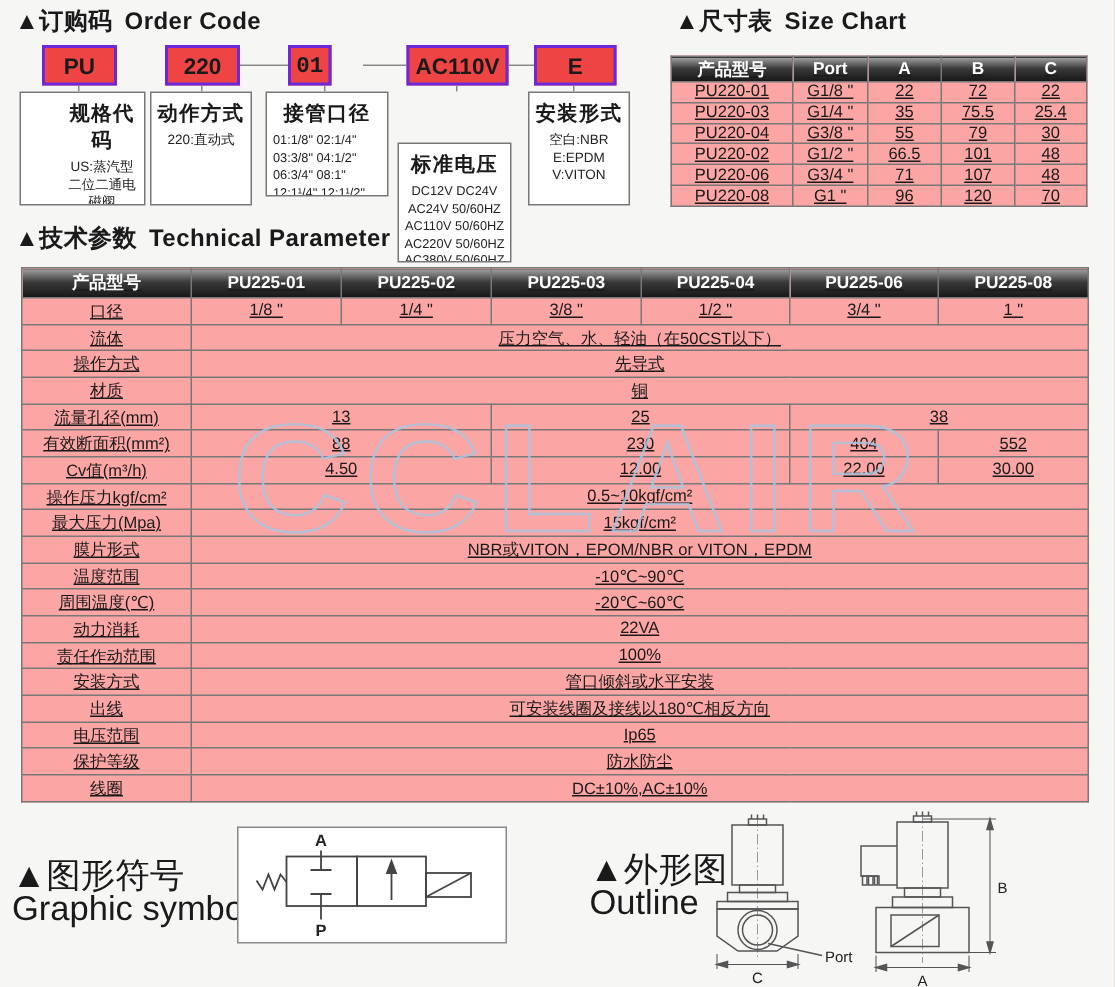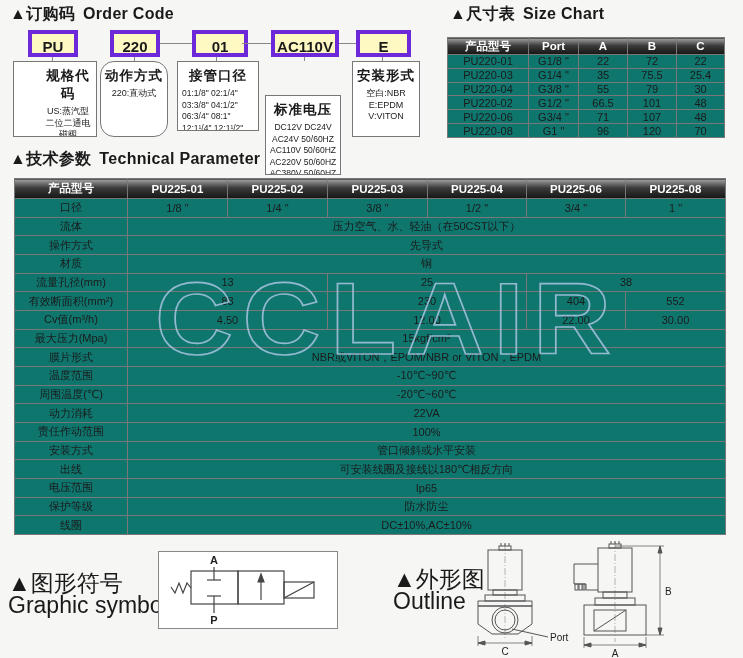--- a/index.html
+++ b/index.html
@@ -8,36 +8,36 @@
     position:relative; width:743px; height:658px;
     background:#f6f6f5; overflow:hidden;
     font-family:"Liberation Sans","DejaVu Sans",sans-serif;
     color:#1a1a1a;
   }
   .sec-title { position:absolute; font-weight:bold; font-size:16px; white-space:nowrap; letter-spacing:.3px; }
   .sec-title .en { margin-left:8px; }
 
   
   .code-box {
-    position:absolute; top:30px; height:27px; background:#fef9c3;
-    border:4px solid #6d28d9; font-weight:bold; font-size:15px;
+    position:absolute; top:30px; height:27px; background:#ef4444;
+    border:2px solid #6d28d9; font-weight:bold; font-size:15px;
     text-align:center; line-height:25px;
   }
   .h-conn { position:absolute; top:43px; height:1px; background:#888; }
   .v-conn { position:absolute; width:1px; background:#888; }
   .desc-box {
     position:absolute; top:61px; background:#fff; border:1px solid #777;
     text-align:center; overflow:hidden;
   }
   .desc-box .bt { font-weight:bold; font-size:13.5px; margin:5px 0 3px; letter-spacing:1px; }
   .desc-box .ln { font-size:9px; line-height:11.5px; color:#222; white-space:nowrap; }
   .desc-box.left-lines .ln { text-align:left; padding-left:4px; }
 
   
-  table { border-collapse:collapse; background:#0f766e; table-layout:fixed; }
+  table { border-collapse:collapse; background:#fca5a5; table-layout:fixed;text-decoration:underline; }
   th, td { border:1px solid #787878; text-align:center; overflow:hidden; white-space:nowrap; }
   th {
     background:linear-gradient(180deg,#a0a0a0 0%,#3a3a3a 45%,#161616 100%);
     color:#fff; font-weight:bold;
   }
   .size-table { position:absolute; left:447px; top:37px; width:277px; height:101px; }
   .size-table th { font-size:11.5px; height:17px; }
   .size-table td { font-size:11px;margin-top:34px; }
   .tech-table { position:absolute; left:14px; top:178px; width:711px; height:357px; }
   .tech-table th { font-size:11.5px; height:20px; }
@@ -66,41 +66,41 @@
 <body>
 
 <div class="page">
 
   <div class="sec-title" style="left:10px; top:4px;">
     <span>▲订购码</span><span class="en">Order Code</span>
   </div>
 
   <div class="code-box" style="left:28px;  width:50px;">PU</div>
   <div class="code-box" style="left:110px; width:50px;">220</div>
-  <div class="code-box" style="left:192px; width:56px;">01</div>
+  <div class="code-box" style="left:192px; width:29px;font-family:Liberation Mono, monospace;">01</div>
   <div class="code-box" style="left:271px; width:68px;">AC110V</div>
   <div class="code-box" style="left:356px; width:55px;">E</div>
 
   <div class="h-conn" style="left:160px; width:32px;"></div>
   <div class="h-conn" style="left:242px; width:29px;"></div>
   <div class="h-conn" style="left:339px; width:17px;"></div>
   <div class="v-conn" style="left:52px;  top:57px; height:4px;"></div>
   <div class="v-conn" style="left:134px; top:57px; height:4px;"></div>
   <div class="v-conn" style="left:216px; top:57px; height:4px;"></div>
   <div class="v-conn" style="left:304px; top:57px; height:4px;"></div>
   <div class="v-conn" style="left:382px; top:57px; height:4px;"></div>
 
   <div class="desc-box" style="left:13px; width:84px; height:76px;padding-left:26px;">
     <div class="bt">规格代码</div>
     <div class="ln">US:蒸汽型</div>
     <div class="ln">二位二通电</div>
     <div class="ln">磁阀</div>
   </div>
 
-  <div class="desc-box" style="left:100px; width:68px; height:76px;border-radius:14px;">
+  <div class="desc-box" style="left:100px; width:68px; height:76px;">
     <div class="bt">动作方式</div>
     <div class="ln">220:直动式</div>
   </div>
 
   <div class="desc-box left-lines" style="left:177px; width:82px; height:70px;">
     <div class="bt">接管口径</div>
     <div class="ln" style="font-size:8.5px;">01:1/8" 02:1/4"</div>
     <div class="ln" style="font-size:8.5px;">03:3/8" 04:1/2"</div>
     <div class="ln" style="font-size:8.5px;">06:3/4" 08:1"</div>
     <div class="ln" style="font-size:8.5px;">12:1¹/4" 12:1¹/2"</div>
@@ -251,20 +251,24 @@
           <td colspan="1">552</td>
         </tr>
         <tr>
           <td colspan="1" class="lbl">Cv值(m³/h)</td>
           <td colspan="2">4.50</td>
           <td colspan="2">12.00</td>
           <td colspan="1">22.00</td>
           <td colspan="1">30.00</td>
         </tr>
         <tr>
+          <td colspan="1" class="lbl">操作压力kgf/cm²</td>
+          <td colspan="6">0.5~10kgf/cm²</td>
+        </tr>
+        <tr>
           <td colspan="1" class="lbl">最大压力(Mpa)</td>
           <td colspan="6">15kgf/cm²</td>
         </tr>
         <tr>
           <td colspan="1" class="lbl">膜片形式</td>
           <td colspan="6">NBR或VITON，EPOM/NBR or VITON，EPDM</td>
         </tr>
         <tr>
           <td colspan="1" class="lbl">温度范围</td>
           <td colspan="6">-10℃~90℃</td>

